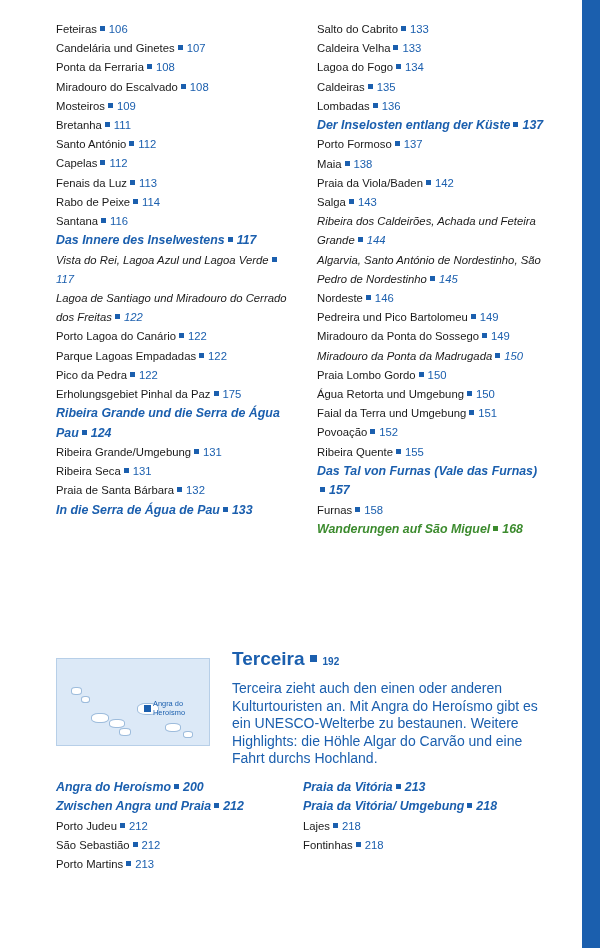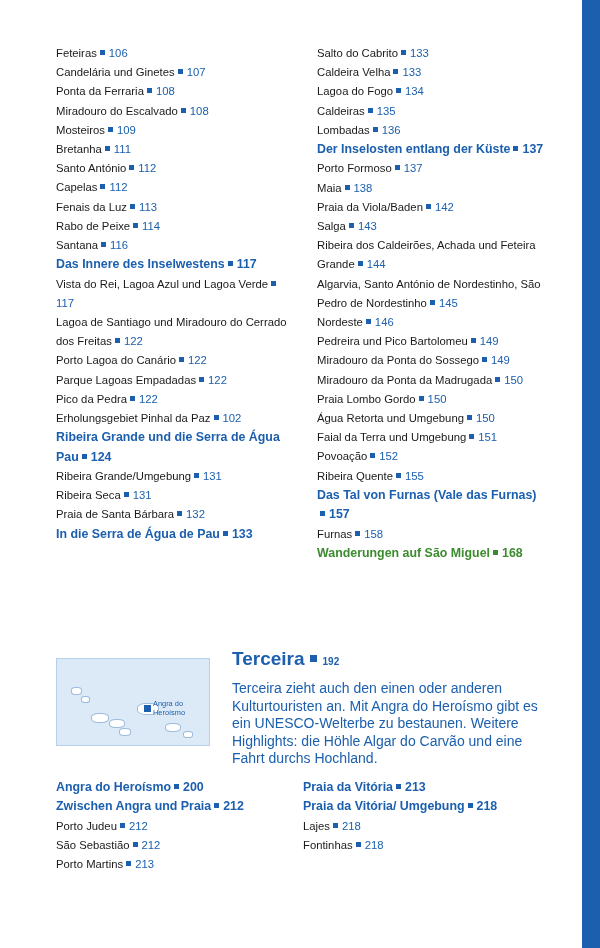--- a/index.html
+++ b/index.html
@@ -31,39 +31,40 @@
   .edge-bar-top {
     position: absolute;
     top: 0;
     right: 18px;
     width: 7px;
     height: 948px;
     background: #ffffff;
   }
   .columns {
     position: absolute;
-    top: 44px;
+    top: 20px;
     left: 56px;
     width: 492px;
     display: flex;
     gap: 30px;
   }
   .col {
     width: 235px;
   }
   .entry {
     font-size: 11.3px;
     line-height: 19.2px;
     color: #1a1a1a;
     margin: 0;
     padding: 0;
     white-space: nowrap;
   }
   .entry.wrap {
     white-space: normal;
+    font-style: italic;
   }
   .entry .sq {
     display: inline-block;
     width: 5px;
     height: 5px;
     background: #1b5fae;
     margin: 0 4px 0 3px;
     vertical-align: 2px;
   }
   .entry .pg {
@@ -191,21 +192,21 @@
         <div class="entry"><span>Capelas</span><span class="sq"></span><span class="pg">112</span></div>
         <div class="entry"><span>Fenais da Luz</span><span class="sq"></span><span class="pg">113</span></div>
         <div class="entry"><span>Rabo de Peixe</span><span class="sq"></span><span class="pg">114</span></div>
         <div class="entry"><span>Santana</span><span class="sq"></span><span class="pg">116</span></div>
         <div class="entry head wrap"><span>Das Innere des Inselwestens</span><span class="sq"></span><span class="pg">117</span></div>
         <div class="entry wrap"><span>Vista do Rei, Lagoa Azul und Lagoa Verde</span><span class="sq"></span><span class="pg">117</span></div>
         <div class="entry wrap"><span>Lagoa de Santiago und Miradouro do Cerrado dos Freitas</span><span class="sq"></span><span class="pg">122</span></div>
         <div class="entry"><span>Porto Lagoa do Canário</span><span class="sq"></span><span class="pg">122</span></div>
         <div class="entry"><span>Parque Lagoas Empadadas</span><span class="sq"></span><span class="pg">122</span></div>
         <div class="entry"><span>Pico da Pedra</span><span class="sq"></span><span class="pg">122</span></div>
-        <div class="entry"><span>Erholungsgebiet Pinhal da Paz</span><span class="sq"></span><span class="pg">102</span></div>
+        <div class="entry"><span>Erholungsgebiet Pinhal da Paz</span><span class="sq"></span><span class="pg">175</span></div>
         <div class="entry head wrap"><span>Ribeira Grande und die Serra de Água Pau</span><span class="sq"></span><span class="pg">124</span></div>
         <div class="entry"><span>Ribeira Grande/Umgebung</span><span class="sq"></span><span class="pg">131</span></div>
         <div class="entry"><span>Ribeira Seca</span><span class="sq"></span><span class="pg">131</span></div>
         <div class="entry"><span>Praia de Santa Bárbara</span><span class="sq"></span><span class="pg">132</span></div>
         <div class="entry head wrap"><span>In die Serra de Água de Pau</span><span class="sq"></span><span class="pg">133</span></div>
       </div>
     <div class="col" id="col-right">
         <div class="entry"><span>Salto do Cabrito</span><span class="sq"></span><span class="pg">133</span></div>
         <div class="entry"><span>Caldeira Velha</span><span class="sq"></span><span class="pg">133</span></div>
         <div class="entry"><span>Lagoa do Fogo</span><span class="sq"></span><span class="pg">134</span></div>

